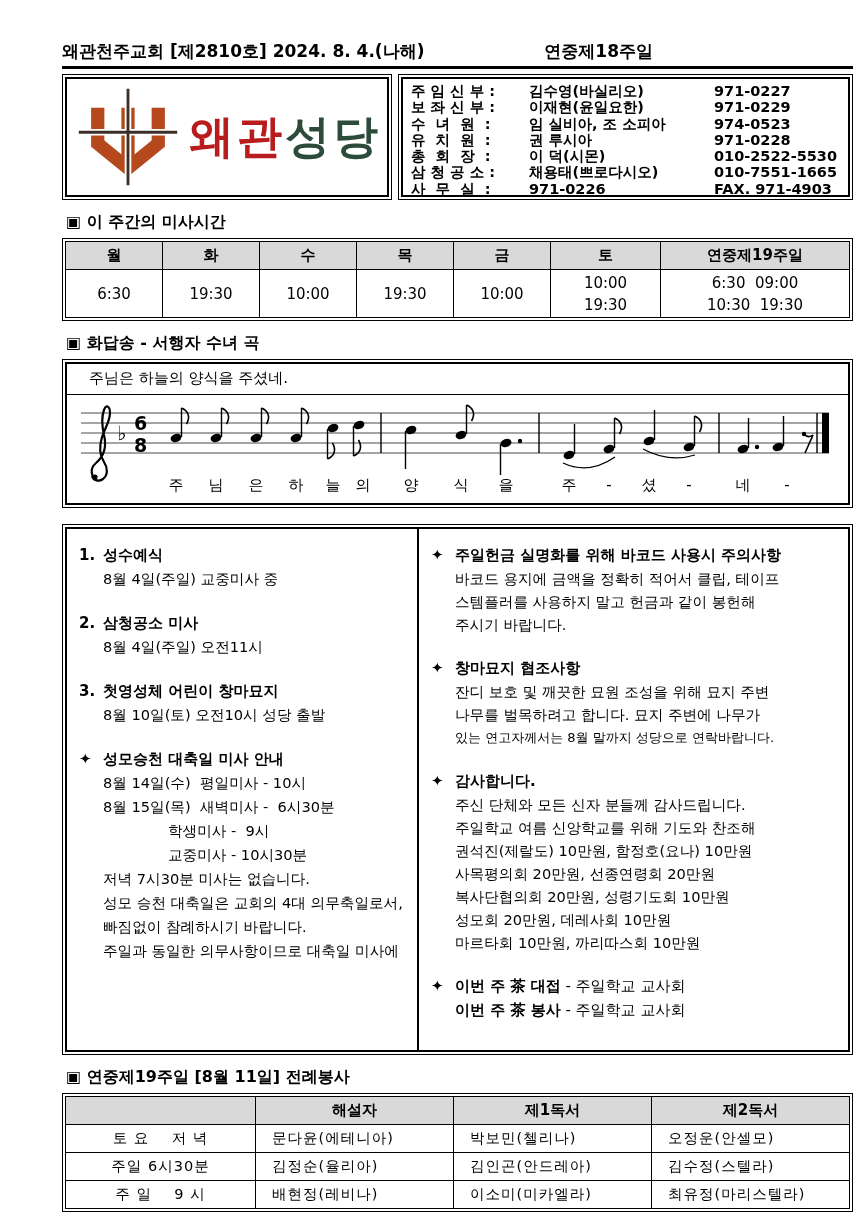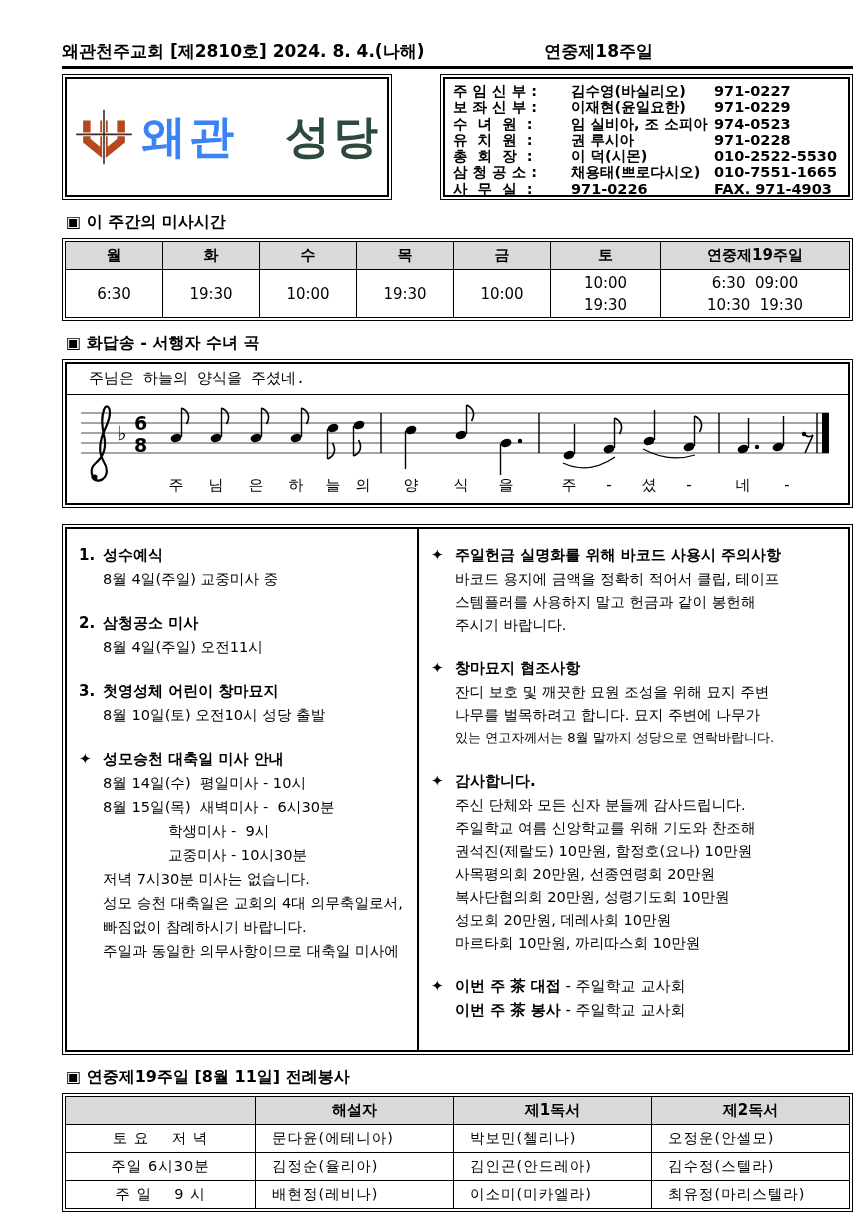--- a/index.html
+++ b/index.html
@@ -16,46 +16,46 @@
     font-weight:bold; font-size:17px; padding-bottom:3px; border-bottom:3px solid #000; }
   .masthead .right { margin-right:200px; }
 
   
   .dbox { border:1px solid #000; padding:2px; background:#fff; }
   .dbox-inner { border:2px solid #000; background:#fff; }
 
   
   .info-strip { display:flex; gap:6px; margin-top:5px; }
   .info-strip .logo-box { width:330px; }
-  .info-strip .contact-box { flex:1;margin-left:42px; }
+  .info-strip .contact-box { flex:1; }
   .logo-cell { display:flex; align-items:center; padding:8px 6px; height:120px; }
   .logo-name { font-size:45px; font-weight:bold; letter-spacing:3px; margin-left:6px; white-space:nowrap; }
-  .logo-name .n1 { color:#3b82f6; }
-  .logo-name .n2 { color:#2c4b3b;margin-left:48px; }
+  .logo-name .n1 { color:#b91c1c; }
+  .logo-name .n2 { color:#2c4b3b; }
   .contact-cell { padding:4px 6px 2px 8px; height:120px; }
   .c-row { display:flex; font-weight:bold; font-size:14.5px; line-height:16.3px; white-space:pre; }
   .c-label { width:118px; }
   .c-name { flex:1; }
   .c-phone { width:128px; }
 
   
   .section-title { font-weight:bold; font-size:16px; margin:12px 0 5px 4px; }
 
   
   table { border-collapse:collapse; width:100%; table-layout:fixed; }
   th,td { border:1px solid #000; text-align:center; padding:0; }
   th { background:#d9d9d9; font-size:15px; font-weight:bold; height:28px; }
   .mass-table td { height:48px; font-size:15px; }
   .two-line div { line-height:22px; white-space:pre; }
   .liturgy-table td { height:28px; font-size:14.5px; }
   .liturgy-table td.c0 { text-align:center; white-space:pre; letter-spacing:1px; }
   .liturgy-table td.cn { text-align:left; padding-left:16px; letter-spacing:1px; }
 
   
-  .music-box .refrain { font-size:15px; padding:5px 0 6px 22px; border-bottom:1px solid #000;font-family:Liberation Mono, monospace; }
+  .music-box .refrain { font-size:15px; padding:5px 0 6px 22px; border-bottom:1px solid #000; }
   .staff-wrap { padding:2px 4px 0 4px; }
   svg .sline { stroke:#4a4a4a; stroke-width:1; }
   svg .bl { stroke:#000; stroke-width:1.4; }
   svg .nh { fill:#000; }
   svg .st { stroke:#000; stroke-width:1.4; }
   svg .nf { stroke:#000; stroke-width:1.6; fill:none; }
   svg .slur { stroke:#000; stroke-width:1.3; fill:none; }
   svg .lyr { font-size:15px; fill:#000; }
   svg .tsig { font-size:19px; font-weight:bold; fill:#000; }
   svg .flat { font-size:20px; fill:#000; }

